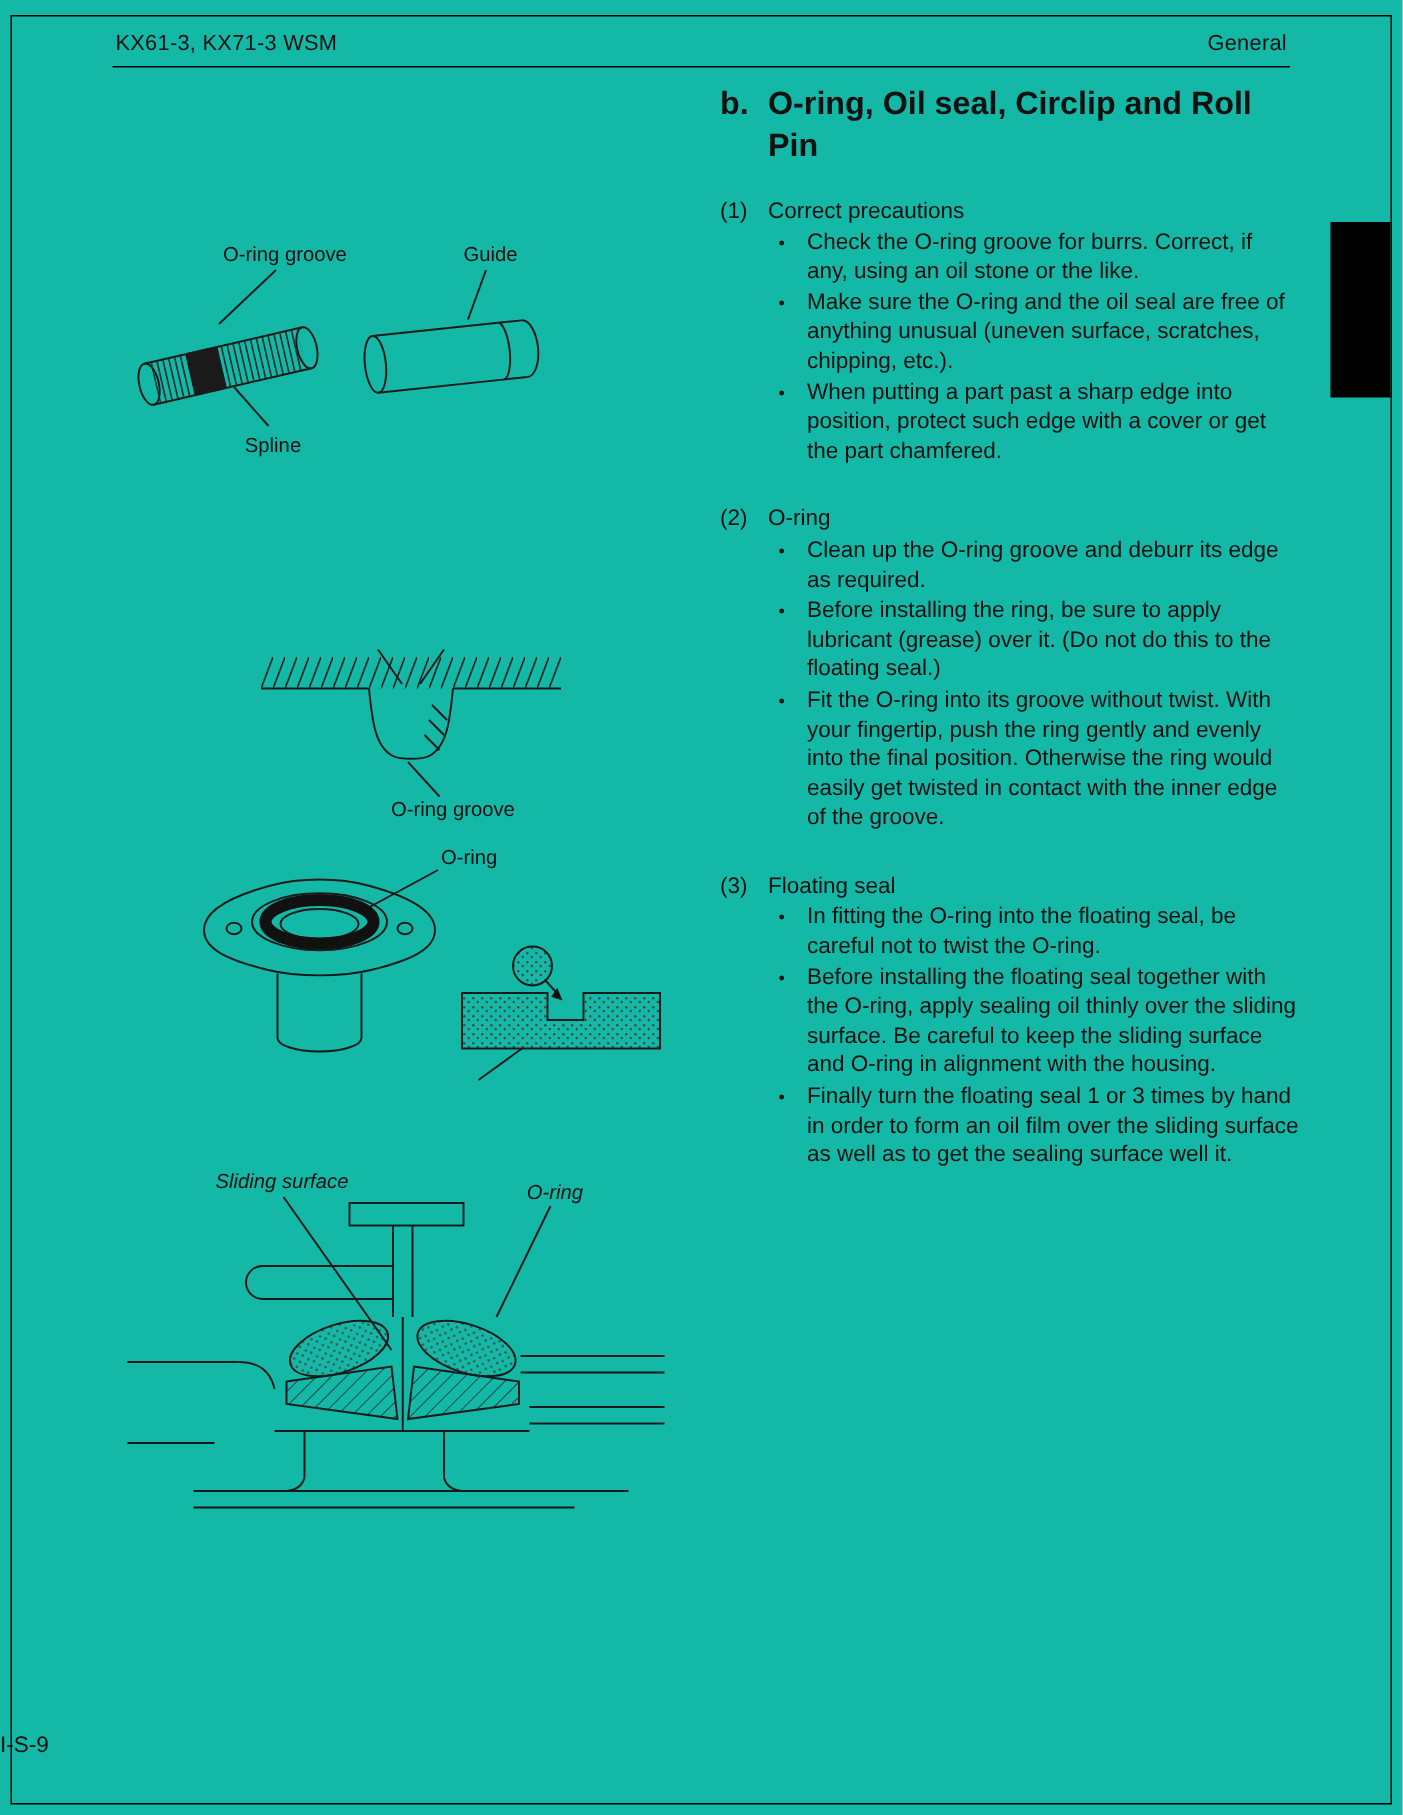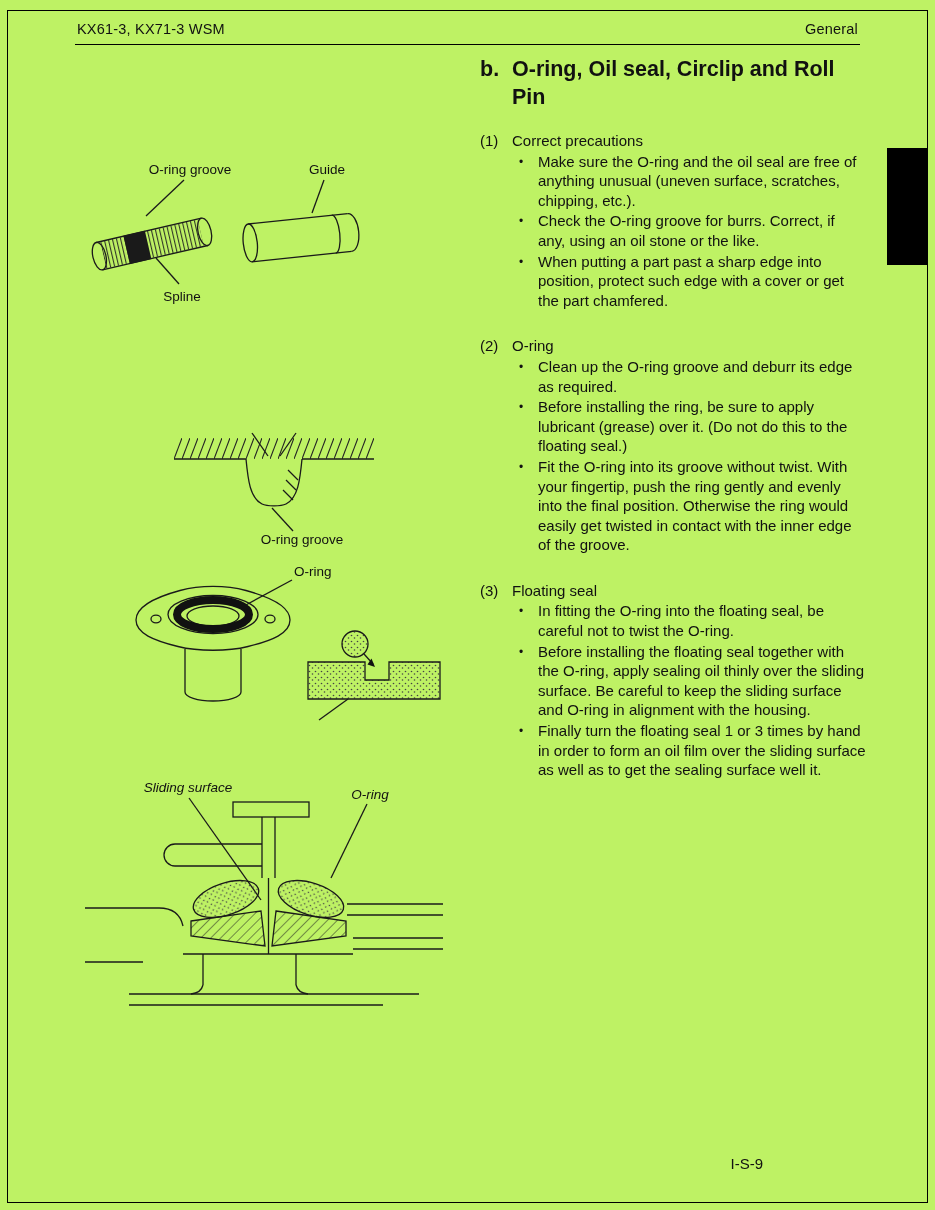--- a/index.html
+++ b/index.html
@@ -1,35 +1,35 @@
 <!DOCTYPE html>
 <html><head>
 <meta charset="utf-8">
 <style>
   * { margin:0; padding:0; box-sizing:border-box; }
   html,body { background:#e8e8e8; }
   body { font-family:"Liberation Sans", sans-serif; color:#111; }
-  .page { position:relative; width:935px; height:1210px; background:#bef264; margin:0 auto; overflow:hidden; }
+  .page { position:relative; width:935px; height:1210px; background:#14b8a6; margin:0 auto; overflow:hidden; }
   .frame { position:absolute; top:10px; left:7px; right:7px; bottom:7px; border:1.5px solid #000; pointer-events:none; }
   .hdr { position:absolute; top:21px; left:77px; right:77px; display:flex; justify-content:space-between; font-size:14.5px; letter-spacing:.2px; }
   .hdr-rule { position:absolute; top:44px; left:75px; right:75px; border-top:1.7px solid #000; }
   .side-tab { position:absolute; top:148px; right:8px; width:40px; height:117px; background:#000; }
   .title { position:absolute; left:480px; top:55px; width:392px; font-size:21.5px; line-height:28px; display:flex; }
   .title .b { width:32px; flex:none; }
   .col { position:absolute; left:480px; top:131px; width:386px; font-size:15px; line-height:19.6px; }
   .sec { margin-bottom:26px; }
   .sec-head { display:flex; }
   .sec-num { width:32px; flex:none; }
   ul.blt { list-style:none; margin-left:36px; }
   ul.blt li { position:relative; padding-left:22px; margin-top:1px; }
   ul.blt li::before { content:"\2022"; position:absolute; left:3px; top:1px; font-size:12px; }
   .fig { position:absolute; }
   svg { display:block; }
   svg text { font-family:"Liberation Sans", sans-serif; font-size:13.5px; fill:#111; stroke:none; }
-  .footer { position:absolute; top:1155px; left:0; width:763px; text-align:right; font-size:15px; }
+  .footer { position:absolute; top:1155px; left:0; width:763px; text-align:left; font-size:15px; }
 </style>
 </head>
 <body>
 
 <div class="page">
   <div class="frame"></div>
 
   <div class="hdr">
     <span>KX61-3, KX71-3 WSM</span>
     <span>General</span>
@@ -173,22 +173,22 @@
   </h1>
 
   <main class="col">
 
     <section class="sec">
       <div class="sec-head">
         <span class="sec-num">(1)</span>
         <span>Correct precautions</span>
       </div>
       <ul class="blt">
+        <li><span>Check the O-ring groove for burrs. Correct, if any, using an oil stone or the like.</span></li>
         <li><span>Make sure the O-ring and the oil seal are free of anything unusual (uneven surface, scratches, chipping, etc.).</span></li>
-        <li><span>Check the O-ring groove for burrs. Correct, if any, using an oil stone or the like.</span></li>
         <li><span>When putting a part past a sharp edge into position, protect such edge with a cover or get the part chamfered.</span></li>
       </ul>
     </section>
 
     <section class="sec">
       <div class="sec-head">
         <span class="sec-num">(2)</span>
         <span>O-ring</span>
       </div>
       <ul class="blt">

